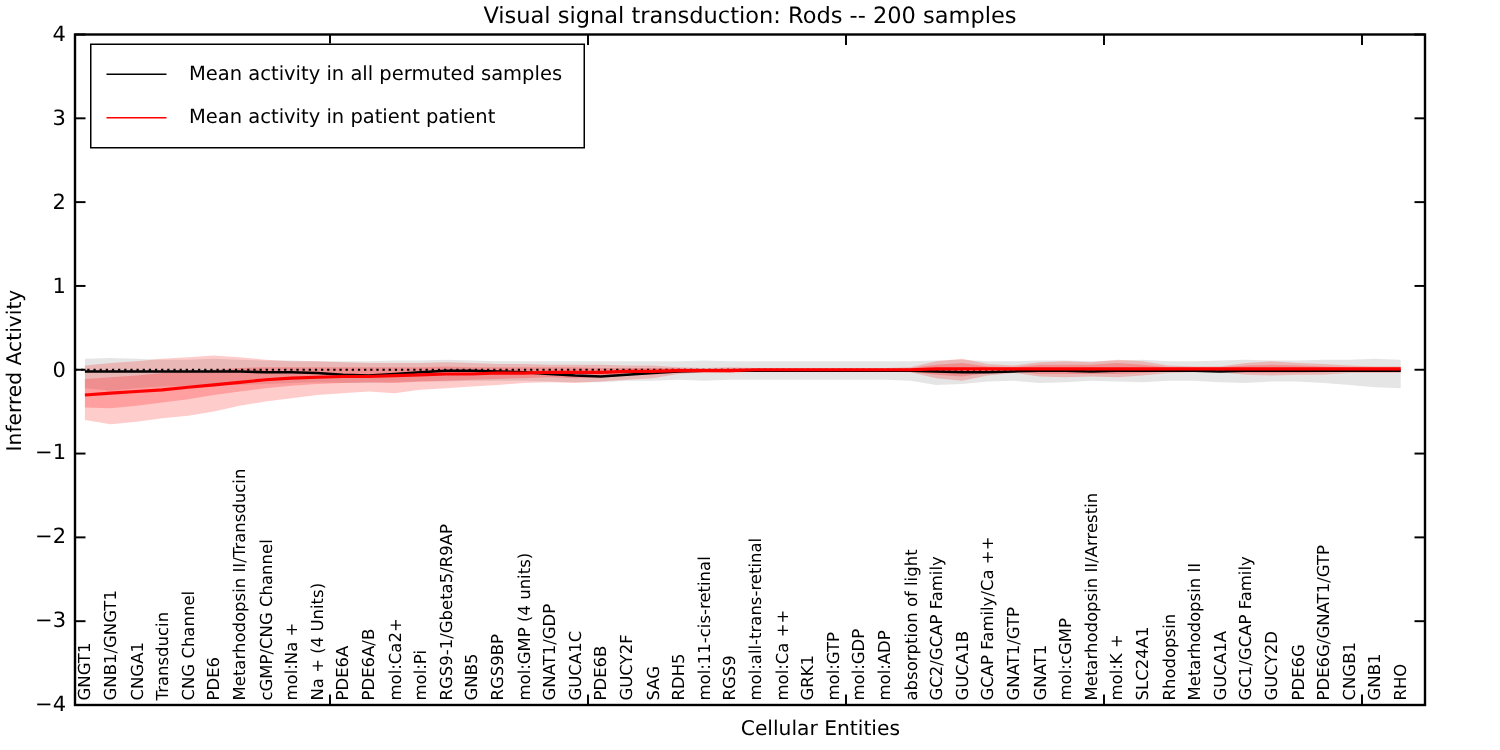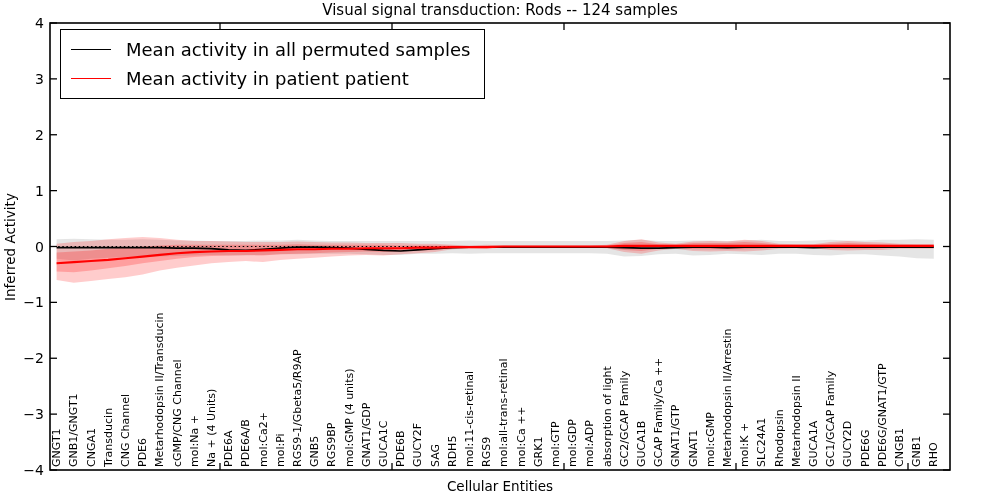--- a/index.html
+++ b/index.html
@@ -5,42 +5,42 @@
   html,body{margin:0;padding:0;background:#ffffff;overflow:hidden;}
   .figure{
     position:relative;width:1000px;height:500px;background:#ffffff;
     font-family:"DejaVu Sans",sans-serif;color:#000;overflow:hidden;
   }
   .chart-title{
     position:absolute;left:50px;top:1px;width:900px;text-align:center;
     font-size:15px;color:#000;
   }
   .x-axis-label{
-    position:absolute;left:400px;top:478px;width:200px;text-align:center;
+    position:absolute;left:400px;top:478px;width:200px;text-align:right;
     font-size:13.5px;
   }
   .y-axis-label{
     position:absolute;left:-70px;top:238px;width:160px;height:18px;line-height:18px;
     text-align:center;font-size:13.5px;transform:rotate(-90deg);
   }
   .ytick{
     position:absolute;width:38px;text-align:right;font-size:14px;height:18px;line-height:18px;
   }
   .xtick-cat{
     position:absolute;font-size:11px;line-height:13px;white-space:nowrap;
     transform:rotate(-90deg);transform-origin:0 0;
   }
   .legend{
     position:absolute;left:60px;top:29px;background:#ffffff;
     border:1.6px solid #000;padding:5px 14px 5px 10px;
   }
   .legend-row{display:flex;align-items:center;height:29px;}
   .legend-line{width:40px;height:0;border-top:1.7px solid #000;margin-right:15px;flex:0 0 auto;}
   .legend-line.red{border-top-color:#ff0000;border-top-width:1.7px;}
-  .legend-label{font-size:18px;white-space:nowrap;}
+  .legend-label{font-size:13px;white-space:nowrap;}
   svg{position:absolute;left:0;top:0;}
 </style>
 </head>
 <body>
 
 <div class="figure">
 
   <svg id="plot-svg" width="1000" height="500">
       <polygon points="56.6,239.2 73.8,238.7 91.0,239.2 108.2,239.8 125.4,239.8 142.6,239.2 159.8,239.8 177.0,240.4 194.2,240.4 211.4,240.9 228.6,240.9 245.8,240.9 263.0,240.4 280.2,240.4 297.4,239.8 314.6,240.4 331.8,240.9 349.0,240.9 366.2,240.9 383.4,240.9 400.6,240.9 417.8,240.9 435.0,240.9 452.2,240.9 469.4,240.4 486.6,240.9 503.8,240.9 521.0,240.9 538.2,240.9 555.4,240.9 572.6,240.9 589.8,240.9 607.0,240.9 624.2,240.4 641.4,239.8 658.6,240.9 675.8,240.9 693.0,240.4 710.2,240.4 727.4,240.9 744.6,240.4 761.8,239.8 779.0,240.9 796.2,240.9 813.4,240.4 830.6,239.8 847.8,240.4 865.0,240.4 882.2,239.8 899.4,239.8 916.6,239.2 933.8,239.8 933.8,258.8 916.6,258.2 899.4,256.6 882.2,255.4 865.0,254.3 847.8,254.3 830.6,255.4 813.4,254.9 796.2,253.8 779.0,253.8 761.8,254.9 744.6,254.3 727.4,253.8 710.2,254.9 693.0,255.4 675.8,253.8 658.6,254.3 641.4,256.0 624.2,256.6 607.0,253.8 589.8,253.2 572.6,253.2 555.4,253.2 538.2,253.2 521.0,253.2 503.8,253.2 486.6,253.2 469.4,253.8 452.2,253.2 435.0,253.8 417.8,253.8 400.6,254.9 383.4,254.9 366.2,254.3 349.0,253.8 331.8,253.8 314.6,253.8 297.4,254.3 280.2,254.3 263.0,254.9 245.8,255.4 228.6,255.4 211.4,254.9 194.2,255.4 177.0,256.0 159.8,256.6 142.6,256.6 125.4,257.1 108.2,257.7 91.0,258.8 73.8,260.5 56.6,258.8" fill="#000000" fill-opacity="0.1" stroke="none"></polygon>
       <polygon points="56.6,243.7 73.8,242.0 91.0,240.9 108.2,239.2 125.4,238.1 142.6,237.0 159.8,238.1 177.0,239.8 194.2,240.9 211.4,240.9 228.6,241.5 245.8,242.0 263.0,242.0 280.2,242.0 297.4,241.5 314.6,242.0 331.8,242.6 349.0,242.6 366.2,243.1 383.4,243.1 400.6,243.1 417.8,243.7 435.0,243.7 452.2,244.8 469.4,245.4 486.6,244.8 503.8,245.4 521.0,245.4 538.2,245.4 555.4,245.4 572.6,245.4 589.8,245.4 607.0,244.8 624.2,240.9 641.4,239.2 658.6,242.6 675.8,243.7 693.0,241.5 710.2,240.9 727.4,241.5 744.6,239.8 761.8,240.9 779.0,243.7 796.2,244.3 813.4,244.3 830.6,242.0 847.8,240.9 865.0,242.0 882.2,242.6 899.4,243.7 916.6,244.3 933.8,244.3 933.8,248.7 916.6,248.7 899.4,248.7 882.2,249.9 865.0,249.9 847.8,250.4 830.6,249.9 813.4,248.2 796.2,248.2 779.0,248.7 761.8,250.4 744.6,251.5 727.4,251.0 710.2,251.5 693.0,251.0 675.8,248.7 658.6,250.4 641.4,253.8 624.2,252.1 607.0,248.2 589.8,247.6 572.6,247.6 555.4,247.6 538.2,247.6 521.0,247.6 503.8,247.6 486.6,248.7 469.4,248.2 452.2,249.3 435.0,252.1 417.8,253.2 400.6,254.3 383.4,255.4 366.2,254.9 349.0,255.4 331.8,256.6 314.6,257.7 297.4,258.8 280.2,259.9 263.0,262.1 245.8,261.0 228.6,262.1 211.4,263.3 194.2,265.5 177.0,267.7 159.8,270.5 142.6,274.4 125.4,277.2 108.2,278.9 91.0,281.1 73.8,282.8 56.6,280.0" fill="#ff0000" fill-opacity="0.2" stroke="none"></polygon>
@@ -72,21 +72,21 @@
       <line x1="392" y1="470" x2="392" y2="463" stroke="#000" stroke-width="1.3"></line>
       <line x1="392" y1="23" x2="392" y2="30" stroke="#000" stroke-width="1.3"></line>
       <line x1="564" y1="470" x2="564" y2="463" stroke="#000" stroke-width="1.3"></line>
       <line x1="564" y1="23" x2="564" y2="30" stroke="#000" stroke-width="1.3"></line>
       <line x1="736" y1="470" x2="736" y2="463" stroke="#000" stroke-width="1.3"></line>
       <line x1="736" y1="23" x2="736" y2="30" stroke="#000" stroke-width="1.3"></line>
       <line x1="908" y1="470" x2="908" y2="463" stroke="#000" stroke-width="1.3"></line>
       <line x1="908" y1="23" x2="908" y2="30" stroke="#000" stroke-width="1.3"></line>
     </svg>
 
-  <div class="chart-title">Visual signal transduction: Rods -- 124 samples</div>
+  <div class="chart-title">Visual signal transduction: Rods -- 200 samples</div>
 
   <div class="y-axis-label">Inferred Activity</div>
 
   <div class="x-axis-label">Cellular Entities</div>
 
   <div id="ytick-container">
       <div class="ytick" style="left: 6px; top: 14px;">4</div>
       <div class="ytick" style="left: 6px; top: 69.875px;">3</div>
       <div class="ytick" style="left: 6px; top: 125.75px;">2</div>
       <div class="ytick" style="left: 6px; top: 181.625px;">1</div>

